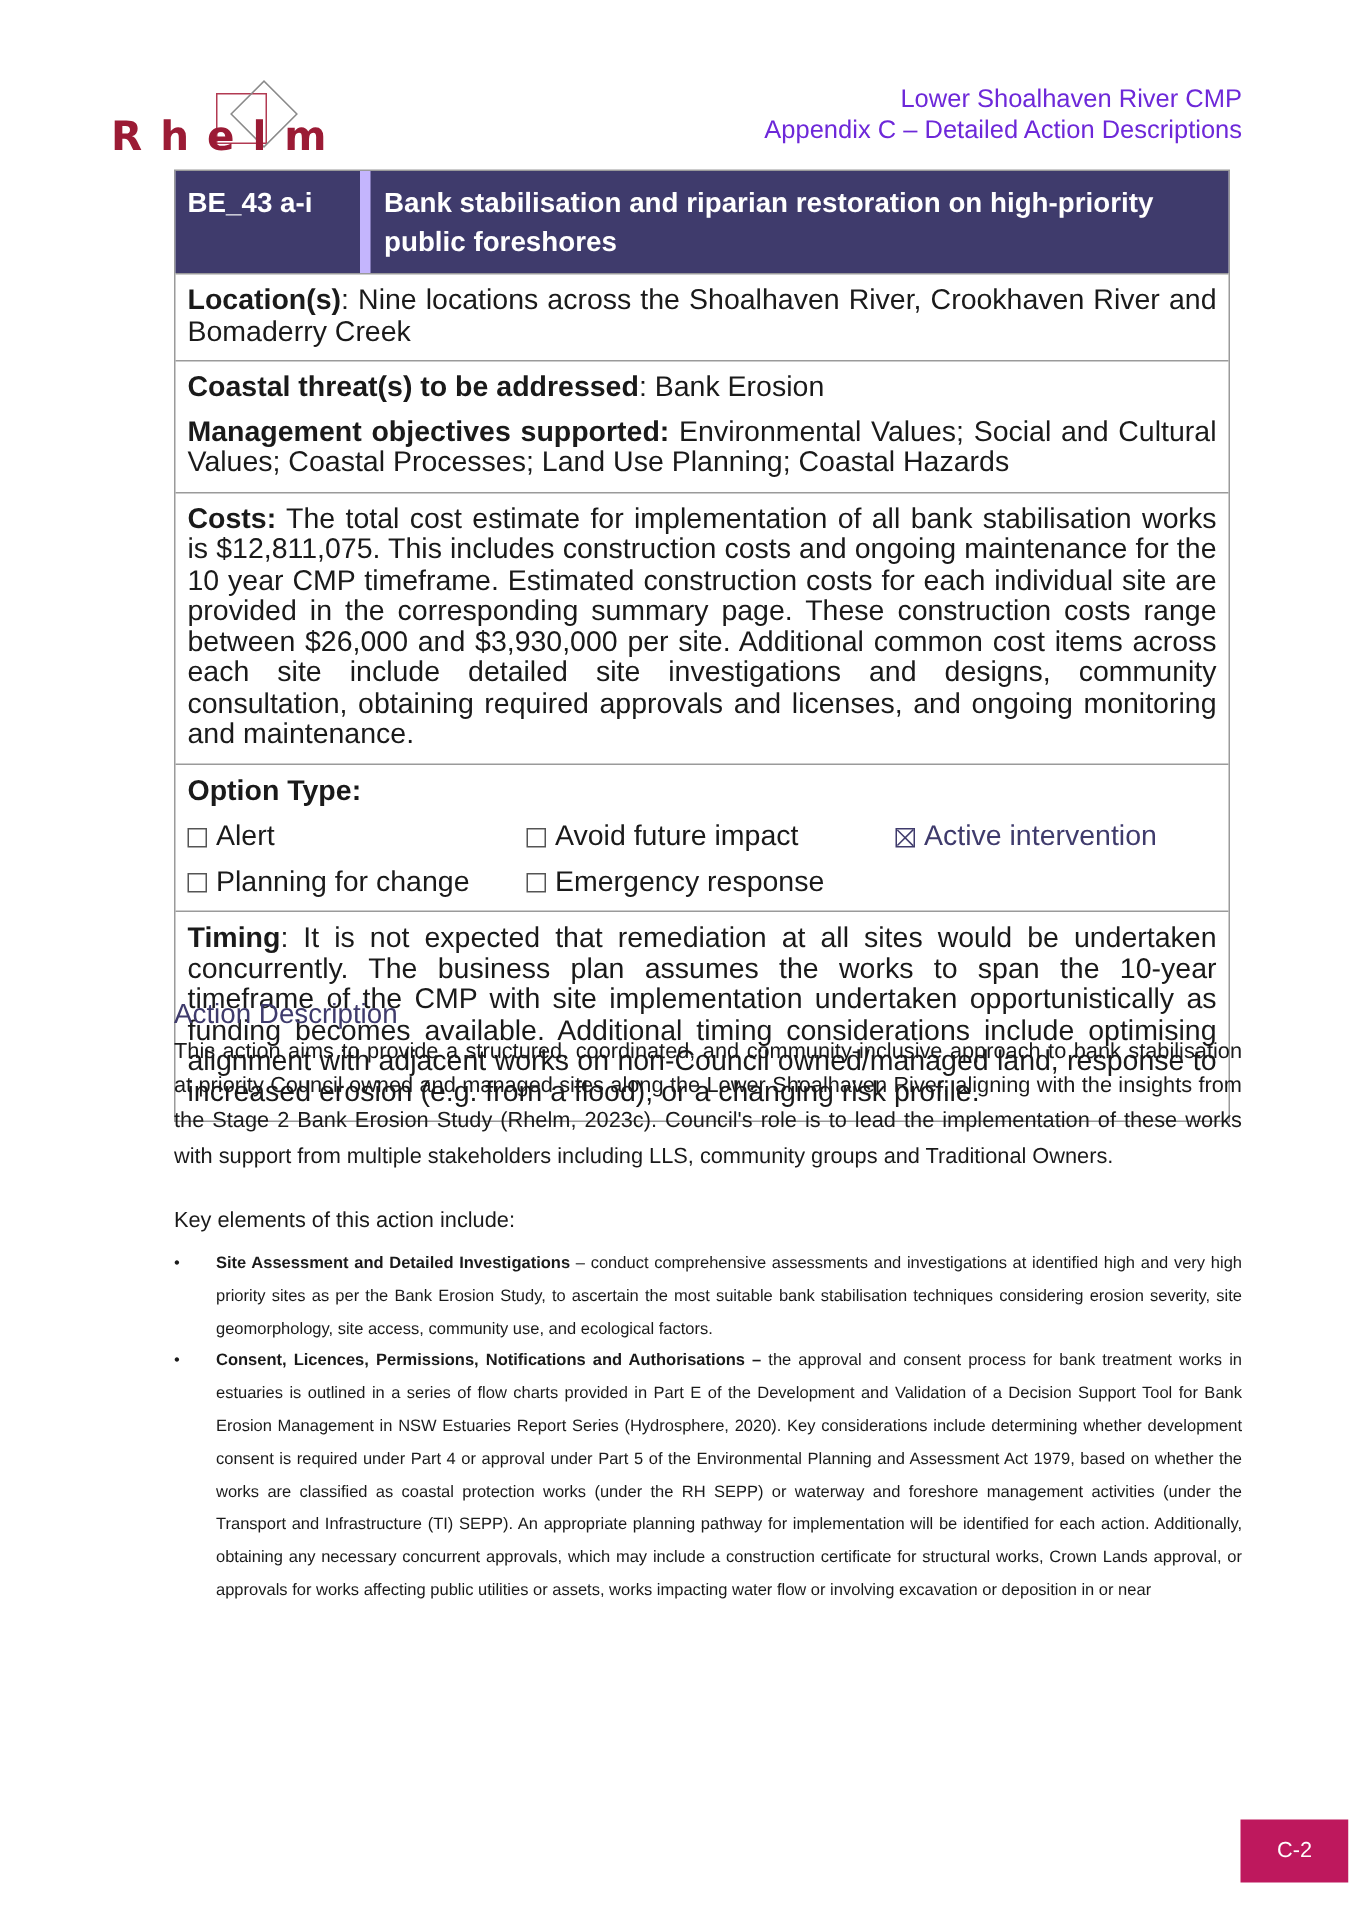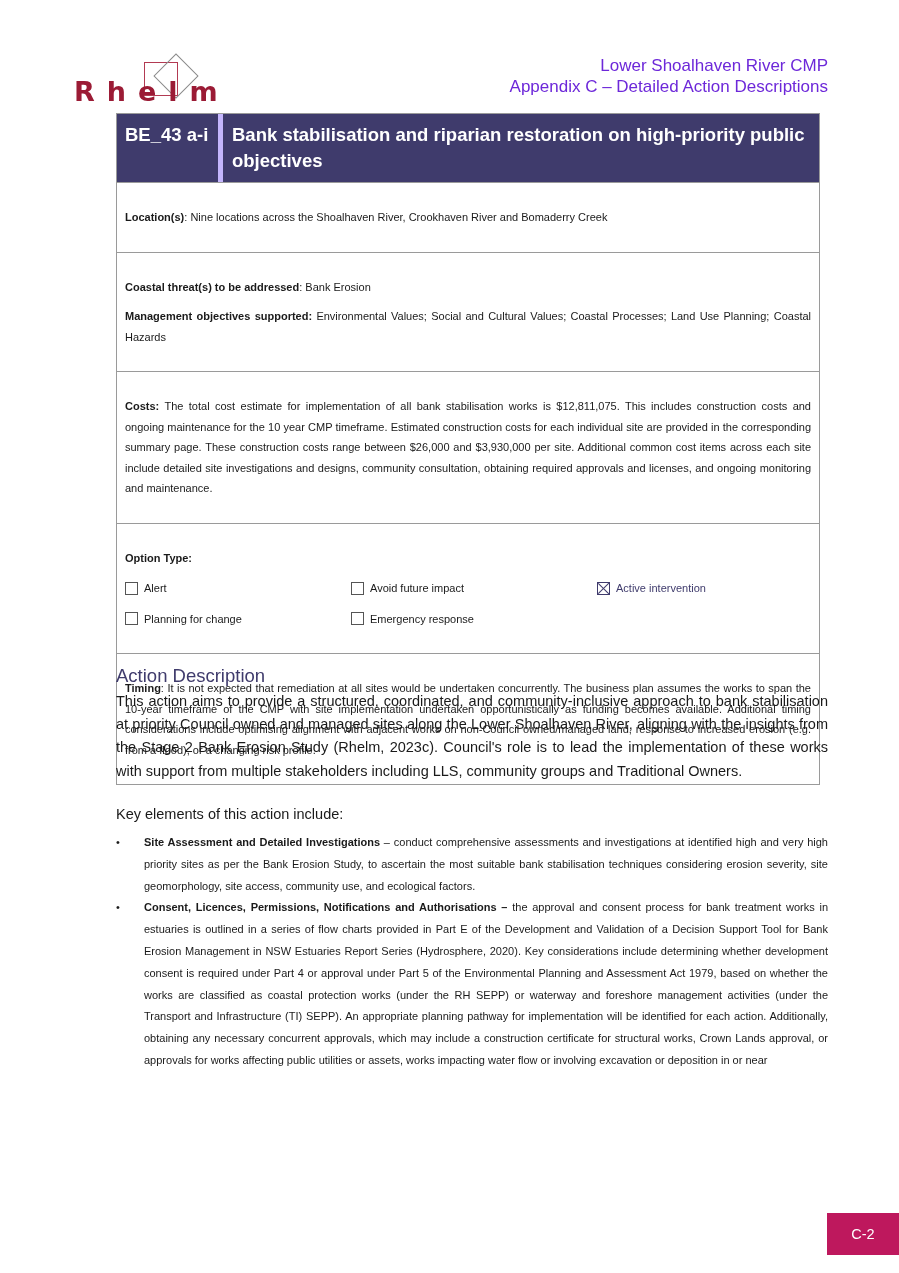--- a/index.html
+++ b/index.html
@@ -8,23 +8,23 @@
 
   .logo { position: absolute; left: 74px; top: 52px; width: 160px; height: 56px; }
   .logo-text { position: absolute; left: 0; top: 24px; font-size: 27px; font-weight: bold; color: #9b1b35; letter-spacing: 12px; font-family: "DejaVu Sans", sans-serif; }
   .logo-square { position: absolute; left: 70px; top: 10px; width: 34px; height: 34px; border: 1.5px solid #b23a52; }
   .logo-diamond { position: absolute; left: 86px; top: 8px; width: 32px; height: 32px; border: 1.5px solid #8a8a8a; transform: rotate(45deg); }
 
   .header-right { position: absolute; right: 71px; top: 55px; text-align: right; font-size: 17px; line-height: 21px; color: #6d28d9; }
 
   .card { position: absolute; left: 116px; top: 113px; width: 704px; border: 1px solid #9a9a9a; }
   .card-head { display: flex; background: #3f3b6c; color: #fff; font-weight: bold; font-size: 18.5px; line-height: 26px; }
-  .card-id { width: 106px; padding: 8px 8px; border-right: 5px solid #c4b5fd; }
+  .card-id { width: 130px; padding: 8px 8px; border-right: 7px solid #c4b5fd; }
   .card-title { flex: 1; padding: 8px 9px; }
-  .row { border-top: 1px solid #9a9a9a; padding: 24px 8px; font-size: 11px; line-height: 20.5px; text-align: justify; }
+  .row { border-top: 1px solid #9a9a9a; padding: 8px 8px; font-size: 19px; line-height: 20.5px; text-align: justify; }
   .row b { font-weight: bold; }
   .row p + p { margin-top: 9px; }
   .opts { display: grid; grid-template-columns: 226px 246px 1fr; row-gap: 10px; margin-top: 10px; }
   .opt { display: flex; align-items: center; gap: 6px; }
   .opt.checked { color: #3f3b6c; font-weight: normal; }
   .box { display: inline-block; width: 13px; height: 13px; border: 1px solid #555; position: relative; }
   .opt.checked .box { border-color: #3f3b6c; }
   .opt.checked .box::before, .opt.checked .box::after { content: ""; position: absolute; left: 5px; top: -2px; width: 1.3px; height: 15px; background: #3f3b6c; }
   .opt.checked .box::before { transform: rotate(45deg); }
   .opt.checked .box::after { transform: rotate(-45deg); }
@@ -49,21 +49,21 @@
 </div>
 
 <div class="header-right">
   <div>Lower Shoalhaven River CMP</div>
   <div>Appendix C – Detailed Action Descriptions</div>
 </div>
 
 <div class="card">
   <div class="card-head">
     <div class="card-id">BE_43 a-i</div>
-    <div class="card-title">Bank stabilisation and riparian restoration on high-priority public objectives</div>
+    <div class="card-title">Bank stabilisation and riparian restoration on high-priority public foreshores</div>
   </div>
   <div class="row">
     <b>Location(s)</b><span>: Nine locations across the Shoalhaven River, Crookhaven River and Bomaderry Creek</span>
   </div>
   <div class="row">
     <p><b>Coastal threat(s) to be addressed</b><span>: Bank Erosion</span></p>
     <p><b>Management objectives supported:</b><span> Environmental Values; Social and Cultural Values; Coastal Processes; Land Use Planning; Coastal Hazards</span></p>
   </div>
   <div class="row">
     <b>Costs:</b><span> The total cost estimate for implementation of all bank stabilisation works is $12,811,075. This includes construction costs and ongoing maintenance for the 10 year CMP timeframe. Estimated construction costs for each individual site are provided in the corresponding summary page. These construction costs range between $26,000 and $3,930,000 per site. Additional common cost items across each site include detailed site investigations and designs, community consultation, obtaining required approvals and licenses, and ongoing monitoring and maintenance.</span>

